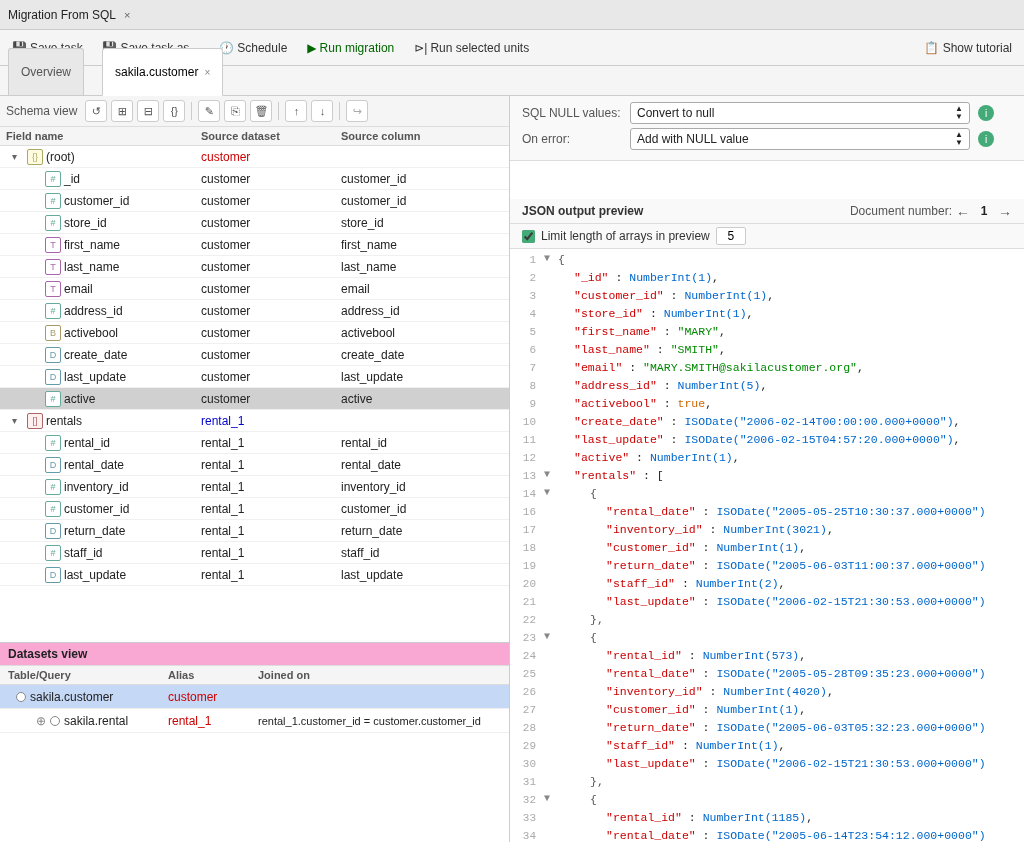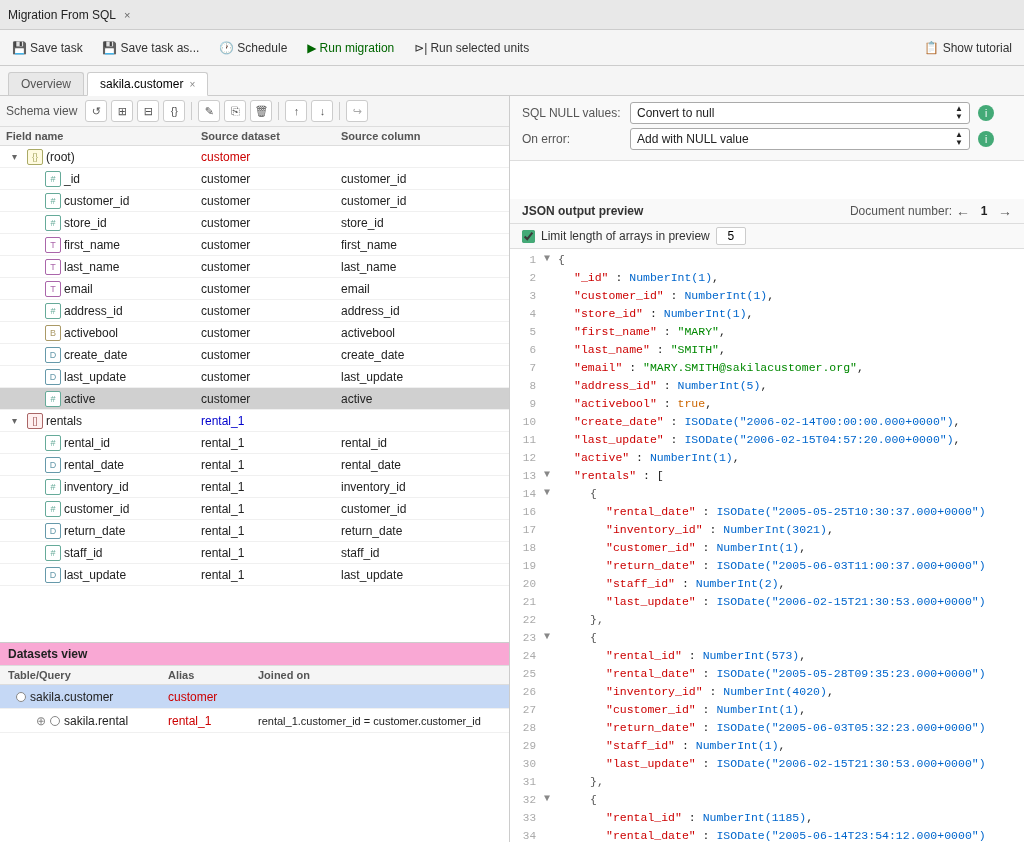--- a/index.html
+++ b/index.html
@@ -9,21 +9,21 @@
     .title-bar { background: #e8e8e8; border-bottom: 1px solid #ccc; display: flex; align-items: center; padding: 4px 8px; height: 30px; }
     .title-bar-close { margin-left: 8px; color: #666; cursor: pointer; font-size: 11px; }
     
     
     .toolbar { background: #f5f5f5; border-bottom: 1px solid #ccc; display: flex; align-items: center; padding: 5px 8px; gap: 12px; height: 36px; }
     .toolbar-btn { display: flex; align-items: center; gap: 3px; font-size: 12px; color: #333; cursor: pointer; background: none; border: none; padding: 2px 4px; }
     .toolbar-spacer { flex: 1; }
     
     
     .tabs-bar { background: #f5f5f5; border-bottom: 1px solid #ccc; display: flex; align-items: flex-end; padding: 0 8px; height: 30px; }
-    .tab { padding: 4px 12px; font-size: 12px; cursor: pointer; border: 1px solid #ccc; border-bottom: none; background: #e8e8e8; color: #555; margin-right: 3px; border-radius: 3px 3px 0 0; display: flex; align-items: center; gap: 6px; }
+    .tab { padding: 16px 12px; font-size: 12px; cursor: pointer; border: 1px solid #ccc; border-bottom: none; background: #e8e8e8; color: #555; margin-right: 18px; border-radius: 3px 3px 0 0; display: flex; align-items: center; gap: 6px; }
     .tab.active { background: #fff; color: #000; border-bottom: 1px solid #fff; margin-bottom: -1px; }
     .tab-close { font-size: 10px; color: #888; cursor: pointer; }
     
     
     .main-content { display: flex; height: calc(842px - 30px - 36px - 30px); }
     
     
     .left-panel { width: 510px; border-right: 1px solid #ccc; display: flex; flex-direction: column; background: #fff; }
     
     

